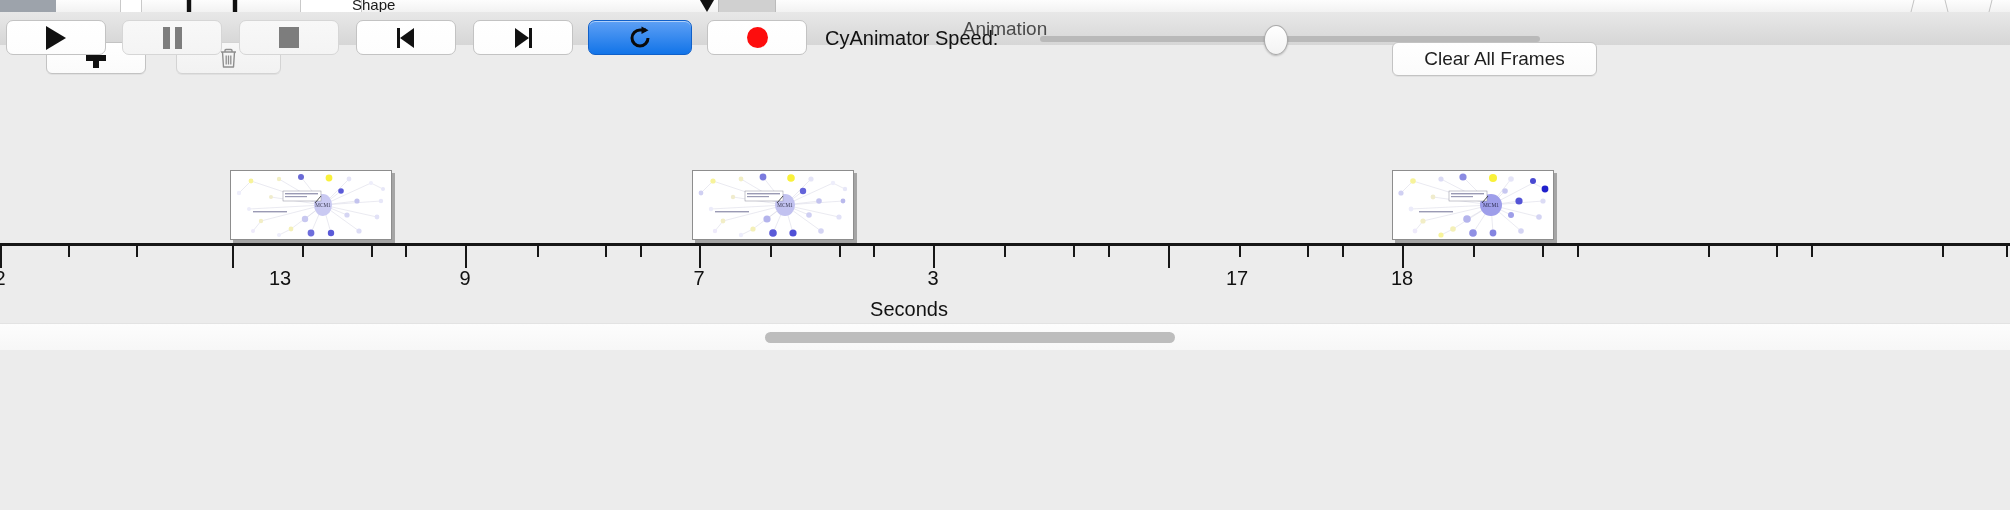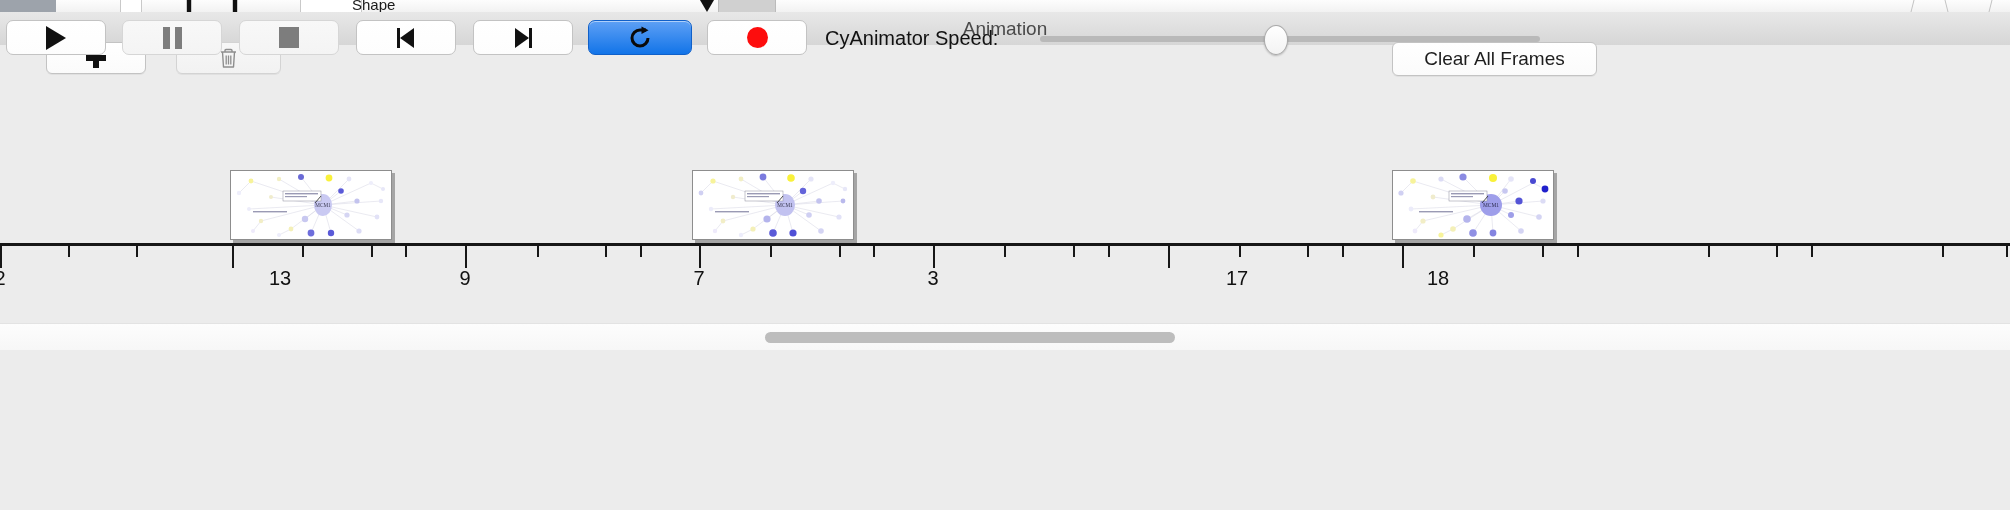--- a/index.html
+++ b/index.html
@@ -379,22 +379,23 @@
       <div class="tick-label" style="left: 232px; margin-left: 48px;">13</div>
       <div class="tick major" style="left: 465px;"></div>
       <div class="tick-label" style="left: 465px;">9</div>
       <div class="tick major" style="left: 699px;"></div>
       <div class="tick-label" style="left: 699px;">7</div>
       <div class="tick major" style="left: 933px;"></div>
       <div class="tick-label" style="left: 933px;">3</div>
       <div class="tick major" style="left: 1168px;"></div>
       <div class="tick-label" style="left: 1237px;">17</div>
       <div class="tick major" style="left: 1402px;"></div>
-      <div class="tick-label" style="left: 1438px;">18</div>
+      <div class="tick-label" style="left: 1402px;">18</div>
     </div>
+  <div class="axis-title">Seconds</div>
 </div>
 
 <div class="hscroll">
   <div class="hscroll-thumb" style="left: 765px; width: 410px;"></div>
 </div>
 
 <div class="bottombar"></div>
 
 <div class="ctl" id="play-button">
   <span class="play-glyph"></span>

